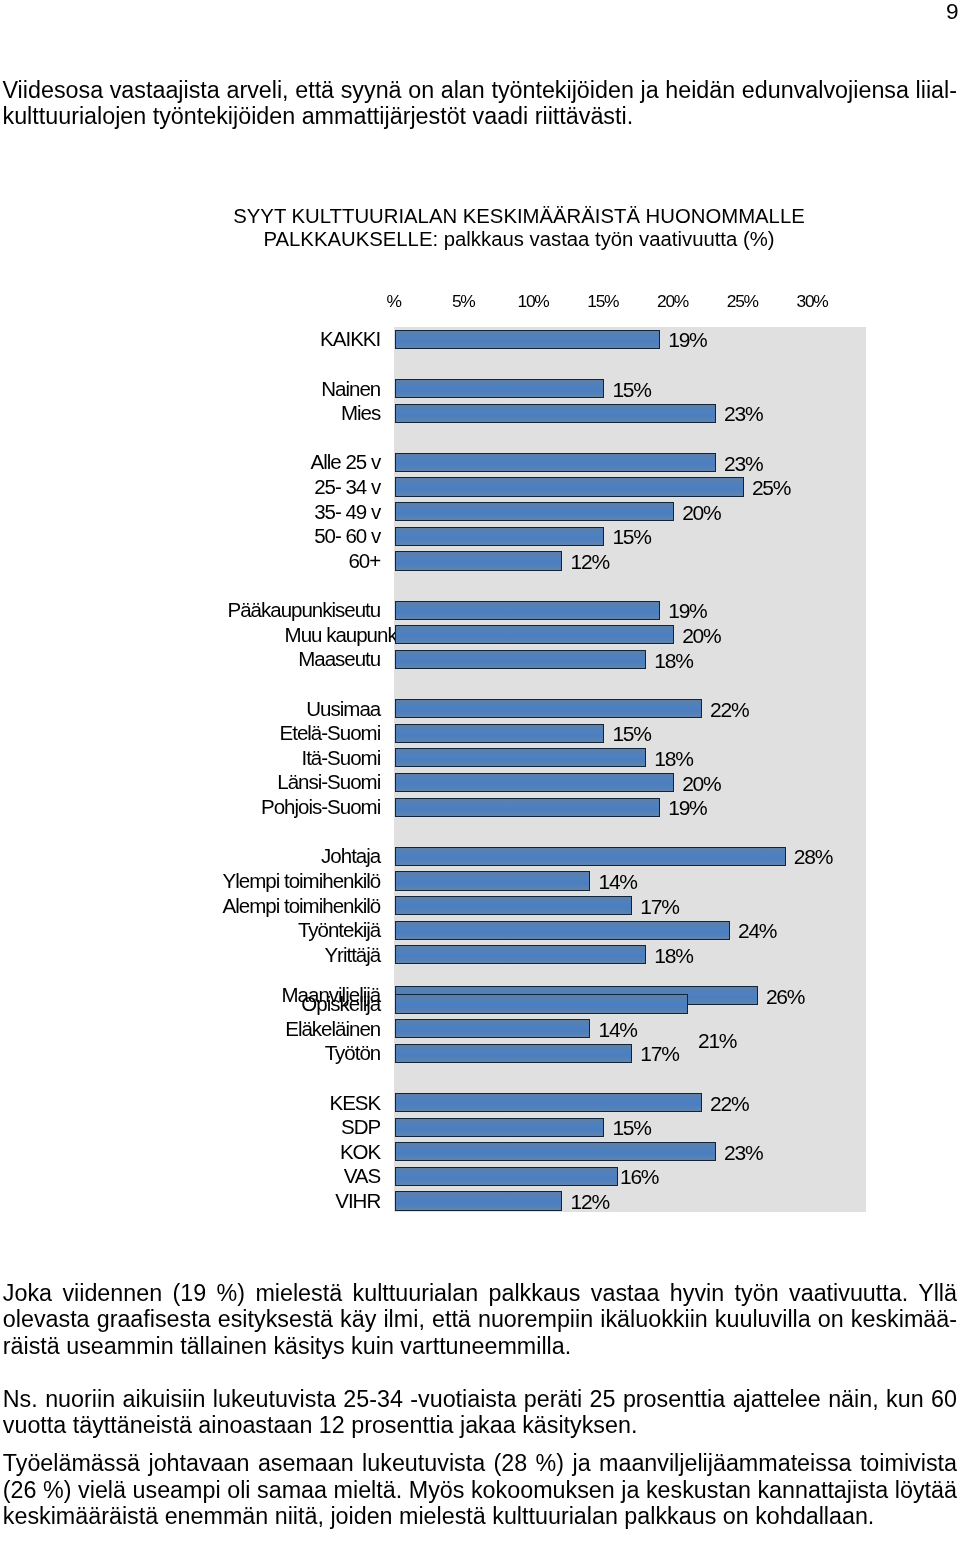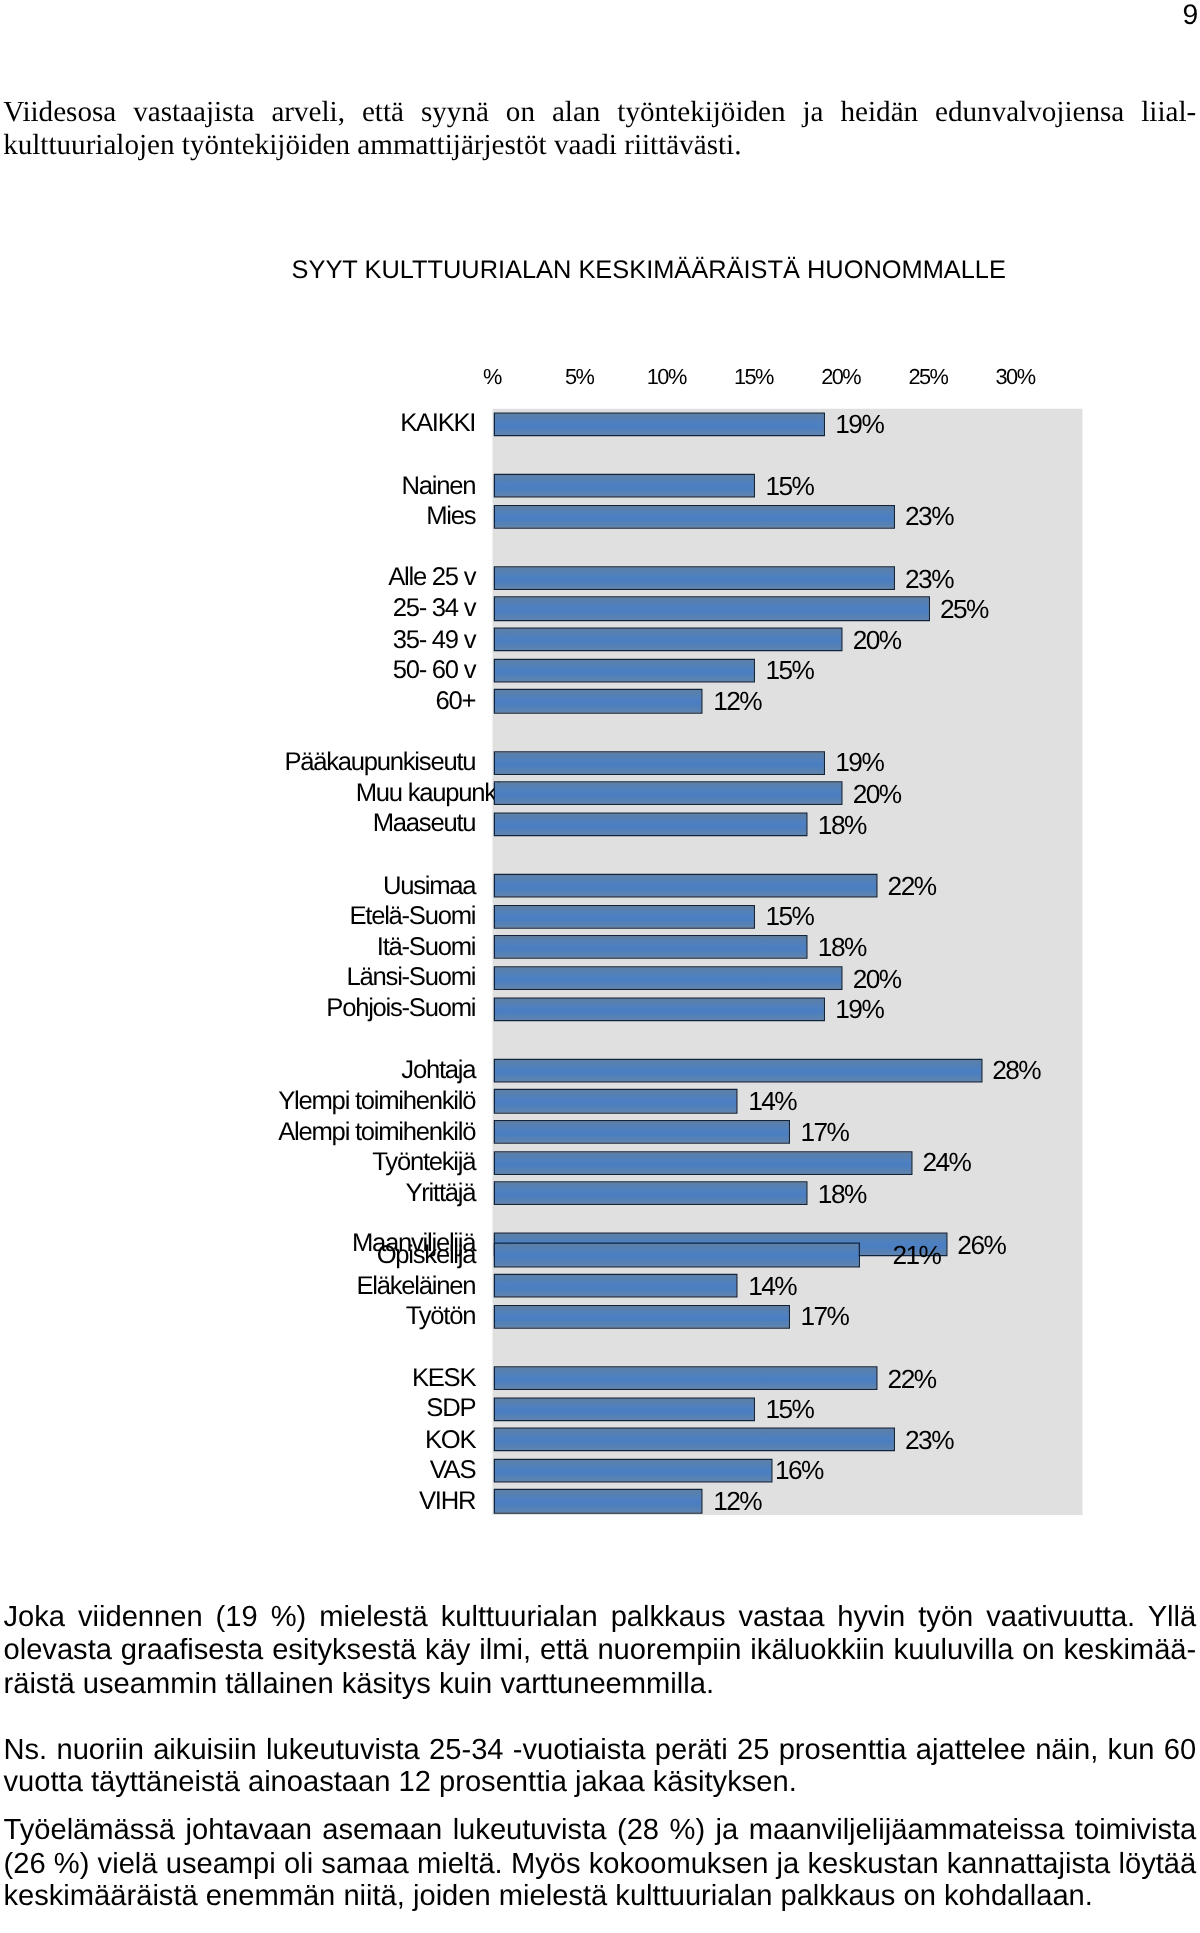--- a/index.html
+++ b/index.html
@@ -6,21 +6,21 @@
   body{width:960px;height:1546px;background:#fff;
        font-family:"Liberation Sans",sans-serif;color:#000;
        overflow:hidden;}
   .page{position:relative;width:960px;height:1546px;transform:translateZ(0);}
 
   
   .pageno{position:absolute;top:-1.5px;right:1.5px;font-size:22.6px;line-height:26px;}
 
   
   .intro{position:absolute;left:2.5px;top:77px;width:954.5px;
-         font-size:23.3px;line-height:26.3px;font-family:Liberation Serif, serif;}
+         font-size:23.3px;line-height:26.3px;}
   .jline{text-align:justify;text-align-last:justify;white-space:nowrap;}
   .jlast{text-align:left;white-space:nowrap;}
 
   
   .chart{position:absolute;left:0;top:0;width:960px;height:1546px;}
   .ctitle{position:absolute;left:219px;top:205px;width:600px;text-align:center;
           font-size:20.32px;line-height:22.5px;}
   .xaxis{position:absolute;top:291px;left:0;width:960px;height:20px;}
   .xtick{position:absolute;font-size:17.4px;letter-spacing:-1.25px;line-height:20px;
          text-align:center;transform:translateX(-50%);white-space:nowrap;}
@@ -47,20 +47,21 @@
 
 <div class="page">
   <div class="pageno">9</div>
   <div class="intro">
     <div class="jline">Viidesosa vastaajista arveli, että syynä on alan työntekijöiden ja heidän edunvalvojiensa liial-</div>
     <div class="jlast">kulttuurialojen työntekijöiden ammattijärjestöt vaadi riittävästi.</div>
   </div>
   <div class="chart">
     <div class="ctitle">
       <div>SYYT KULTTUURIALAN KESKIMÄÄRÄISTÄ HUONOMMALLE</div>
+      <div>PALKKAUKSELLE: palkkaus vastaa työn vaativuutta (%)</div>
     </div>
     <div class="xaxis" id="xaxis">
         <div class="xtick" style="left: 393.5px;">%</div>
         <div class="xtick" style="left: 463.25px;">5%</div>
         <div class="xtick" style="left: 533px;">10%</div>
         <div class="xtick" style="left: 602.75px;">15%</div>
         <div class="xtick" style="left: 672.5px;">20%</div>
         <div class="xtick" style="left: 742.25px;">25%</div>
         <div class="xtick" style="left: 812px;">30%</div>
       </div>
@@ -171,21 +172,21 @@
           <div class="vlabel" style="left: 260.3px;">18%</div>
         </div>
         <div class="row" style="top: 640.042px; margin-top: 16px;">
           <div class="ylabel">Maanviljelijä</div>
           <div class="bar" style="width: 362.7px; left: 1px; border-color: rgb(16, 36, 62);"></div>
           <div class="vlabel" style="left: 371.9px;">26%</div>
         </div>
         <div class="row" style="top: 664.659px;">
           <div class="ylabel">Opiskelija</div>
           <div class="bar" style="width: 292.95px; left: 1px; border-color: rgb(16, 36, 62);"></div>
-          <div class="vlabel" style="left: 320px;">21%</div>
+          <div class="vlabel" style="left: 304px; margin-top: 36px;">21%</div>
         </div>
         <div class="row" style="top: 689.276px;">
           <div class="ylabel">Eläkeläinen</div>
           <div class="bar" style="width: 195.3px; left: 1px; border-color: rgb(16, 36, 62);"></div>
           <div class="vlabel" style="left: 204.5px;">14%</div>
         </div>
         <div class="row" style="top: 713.893px;">
           <div class="ylabel">Työtön</div>
           <div class="bar" style="width: 237.15px; left: 1px; border-color: rgb(16, 36, 62);"></div>
           <div class="vlabel" style="left: 246.35px;">17%</div>

